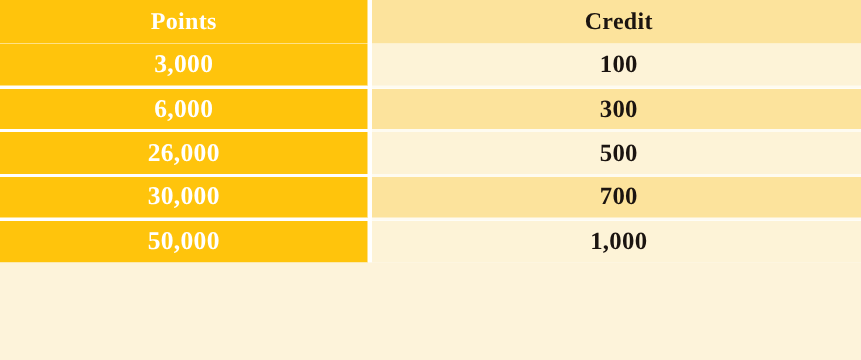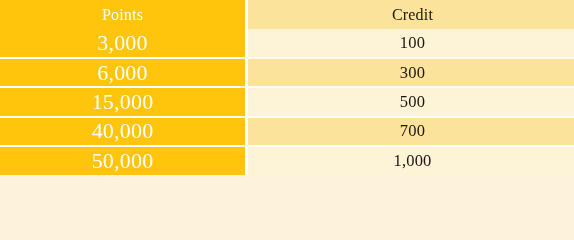--- a/index.html
+++ b/index.html
@@ -24,31 +24,31 @@
 
   #points-credit-table tr {
     height: 29.1px;
   }
 
   .cell {
     padding: 0;
     margin: 0;
     text-align: center;
     vertical-align: middle;
-    font-weight: normal;
+    font-weight: bold;
     white-space: nowrap;
     overflow: hidden;
   }
 
   
   .col-points {
     width: 245px;
     background: #FFC40C;
     color: #FFFFFF;
-    font-size: 22px;
+    font-size: 17px;
     letter-spacing: 0.2px;
     border-bottom: 2px solid #FFFFFF;
     border-right: 3px solid #FFFFFF;
   }
   .col-points.header-cell {
     font-size: 16px;
   }
   tr:last-child .col-points {
     border-bottom: 0;
   }
@@ -85,25 +85,25 @@
   <tbody>
     <tr>
       <td class="cell col-points">3,000</td>
       <td class="cell col-credit shade-light">100</td>
     </tr>
     <tr>
       <td class="cell col-points">6,000</td>
       <td class="cell col-credit shade-dark">300</td>
     </tr>
     <tr>
-      <td class="cell col-points">15,000</td>
+      <td class="cell col-points">26,000</td>
       <td class="cell col-credit shade-light">500</td>
     </tr>
     <tr>
-      <td class="cell col-points">40,000</td>
+      <td class="cell col-points">30,000</td>
       <td class="cell col-credit shade-dark">700</td>
     </tr>
     <tr>
       <td class="cell col-points">50,000</td>
       <td class="cell col-credit shade-light">1,000</td>
     </tr>
   </tbody>
 </table>
 
 </body></html>

